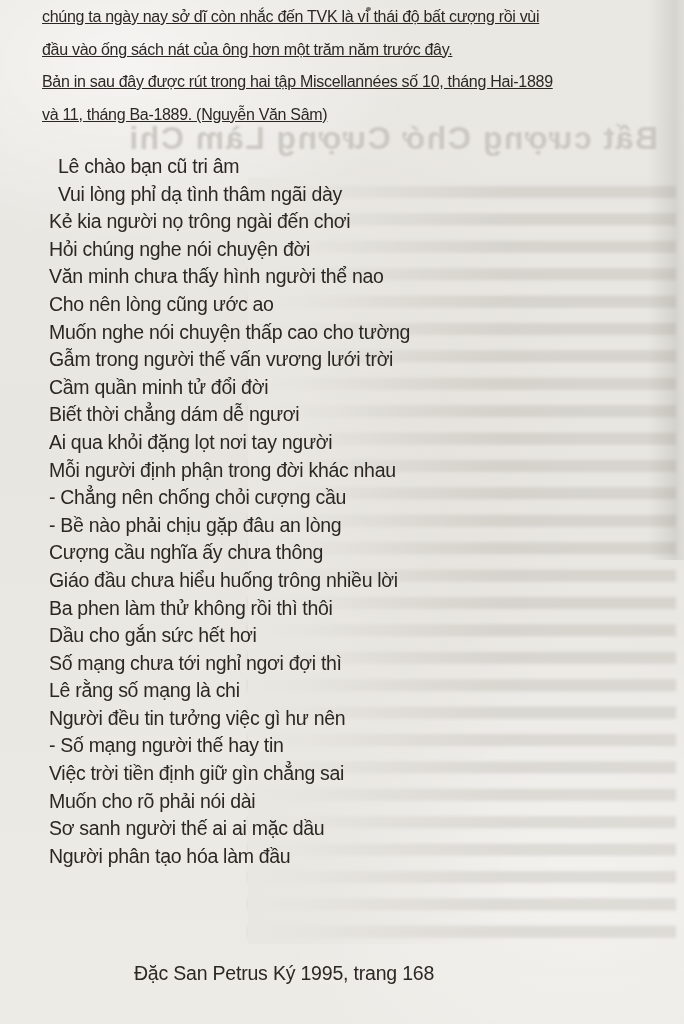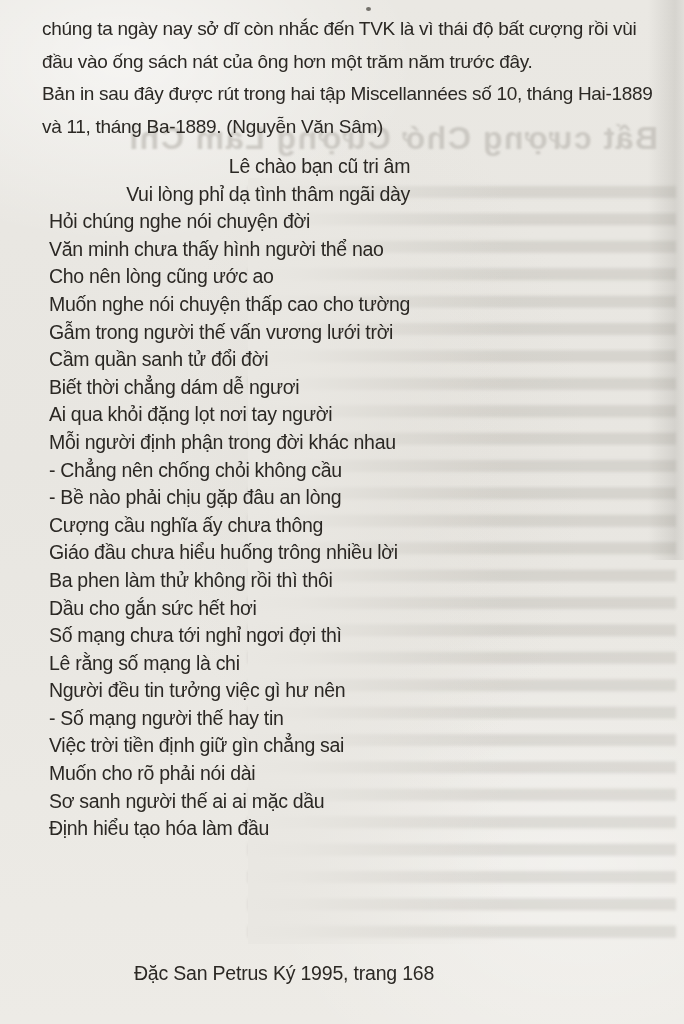--- a/index.html
+++ b/index.html
@@ -20,23 +20,24 @@
   .edge-shadow{
     position:absolute;top:0;right:0;width:36px;height:560px;
     background:linear-gradient(90deg, rgba(110,108,102,0) 0%, rgba(110,108,102,.16) 75%, rgba(110,108,102,.08) 100%);
   }
   .speck{
     position:absolute;left:366px;top:7px;width:5px;height:4px;
     background:#55524c;border-radius:50%;opacity:.8;
   }
   
   .intro{
-    position:absolute;left:42px;top:13px;
-    font-size:19px;line-height:32.5px;letter-spacing:-0.3px;
+    position:absolute;left:42px;top:1px;
+    font-size:16px;line-height:32.5px;letter-spacing:-0.3px;
     white-space:nowrap;
+    text-decoration:underline;
   }
   .intro-line{height:32.5px;}
   
   .ghost-heading{
     position:absolute;top:120px;left:110px;width:566px;
     text-align:center;
     transform:scaleX(-1);
     font-size:32px;font-weight:bold;letter-spacing:1.5px;
     color:#c3c0ba;opacity:.8;
     filter:blur(1.3px);
@@ -58,21 +59,21 @@
     background:linear-gradient(90deg,#e9e7e2 0%, rgba(233,231,226,.9) 12%, rgba(233,231,226,.45) 35%, rgba(233,231,226,0) 60%);
     pointer-events:none;
   }
   
   .poem{
     position:absolute;left:49px;top:153px;
     font-size:19.5px;line-height:27.6px;letter-spacing:-0.3px;
     white-space:nowrap;
   }
   .poem-line{height:27.6px;}
-  .poem-line:nth-child(-n+2){padding-left:9px;text-align:right;}
+  .poem-line:nth-child(-n+2){padding-left:9px;}
   
   .footer{
     position:absolute;left:0;top:962px;width:568px;
     text-align:center;
     font-size:19.5px;letter-spacing:-0.2px;
   }
 </style>
 </head>
 <body>
 
@@ -88,40 +89,41 @@
   <div class="intro">
     <div class="intro-line">chúng ta ngày nay  sở dĩ còn nhắc đến TVK là vì thái độ bất cượng rồi vùi</div>
     <div class="intro-line">đầu vào ống sách nát của ông hơn một trăm năm trước đây.</div>
     <div class="intro-line">Bản in sau đây được rút trong hai tập Miscellannées số 10, tháng Hai-1889</div>
     <div class="intro-line">và 11, tháng Ba-1889. (Nguyễn Văn Sâm)</div>
   </div>
 
   <div class="poem">
       <div class="poem-line">Lê chào bạn cũ tri âm</div>
       <div class="poem-line">Vui lòng phỉ dạ tình thâm ngãi dày</div>
+      <div class="poem-line">Kẻ kia người nọ trông ngài đến chơi</div>
       <div class="poem-line">Hỏi chúng nghe nói chuyện đời</div>
       <div class="poem-line">Văn minh chưa thấy hình người thể nao</div>
       <div class="poem-line">Cho nên lòng cũng ước ao</div>
       <div class="poem-line">Muốn nghe nói chuyện thấp cao cho tường</div>
       <div class="poem-line">Gẫm trong người thế vấn vương lưới trời</div>
-      <div class="poem-line">Cầm quần sanh tử đổi đời</div>
+      <div class="poem-line">Cầm quần minh tử đổi đời</div>
       <div class="poem-line">Biết thời chẳng dám dễ ngươi</div>
       <div class="poem-line">Ai qua khỏi đặng lọt nơi tay người</div>
       <div class="poem-line">Mỗi người định phận trong đời khác nhau</div>
-      <div class="poem-line">- Chẳng nên chống chỏi không cầu</div>
+      <div class="poem-line">- Chẳng nên chống chỏi cượng cầu</div>
       <div class="poem-line">- Bề nào phải chịu gặp đâu an lòng</div>
       <div class="poem-line">Cượng cầu nghĩa ấy chưa thông</div>
       <div class="poem-line">Giáo đầu chưa hiểu huống trông nhiều lời</div>
       <div class="poem-line">Ba phen làm thử không rồi thì thôi</div>
       <div class="poem-line">Dầu cho gắn sức hết hơi</div>
       <div class="poem-line">Số mạng chưa tới nghỉ ngơi đợi thì</div>
       <div class="poem-line">Lê rằng số mạng là chi</div>
       <div class="poem-line">Người đều tin tưởng việc gì hư nên</div>
       <div class="poem-line">- Số mạng người thế hay tin</div>
       <div class="poem-line">Việc trời tiền định giữ gìn chẳng sai</div>
       <div class="poem-line">Muốn cho rõ phải nói dài</div>
       <div class="poem-line">Sơ sanh người thế ai ai mặc dầu</div>
-      <div class="poem-line">Định hiểu tạo hóa làm đầu</div>
+      <div class="poem-line">Người phân tạo hóa làm đầu</div>
     </div>
 
   <div class="footer">Đặc San Petrus Ký 1995, trang 168</div>
 
 </div>
 
 </body></html>

